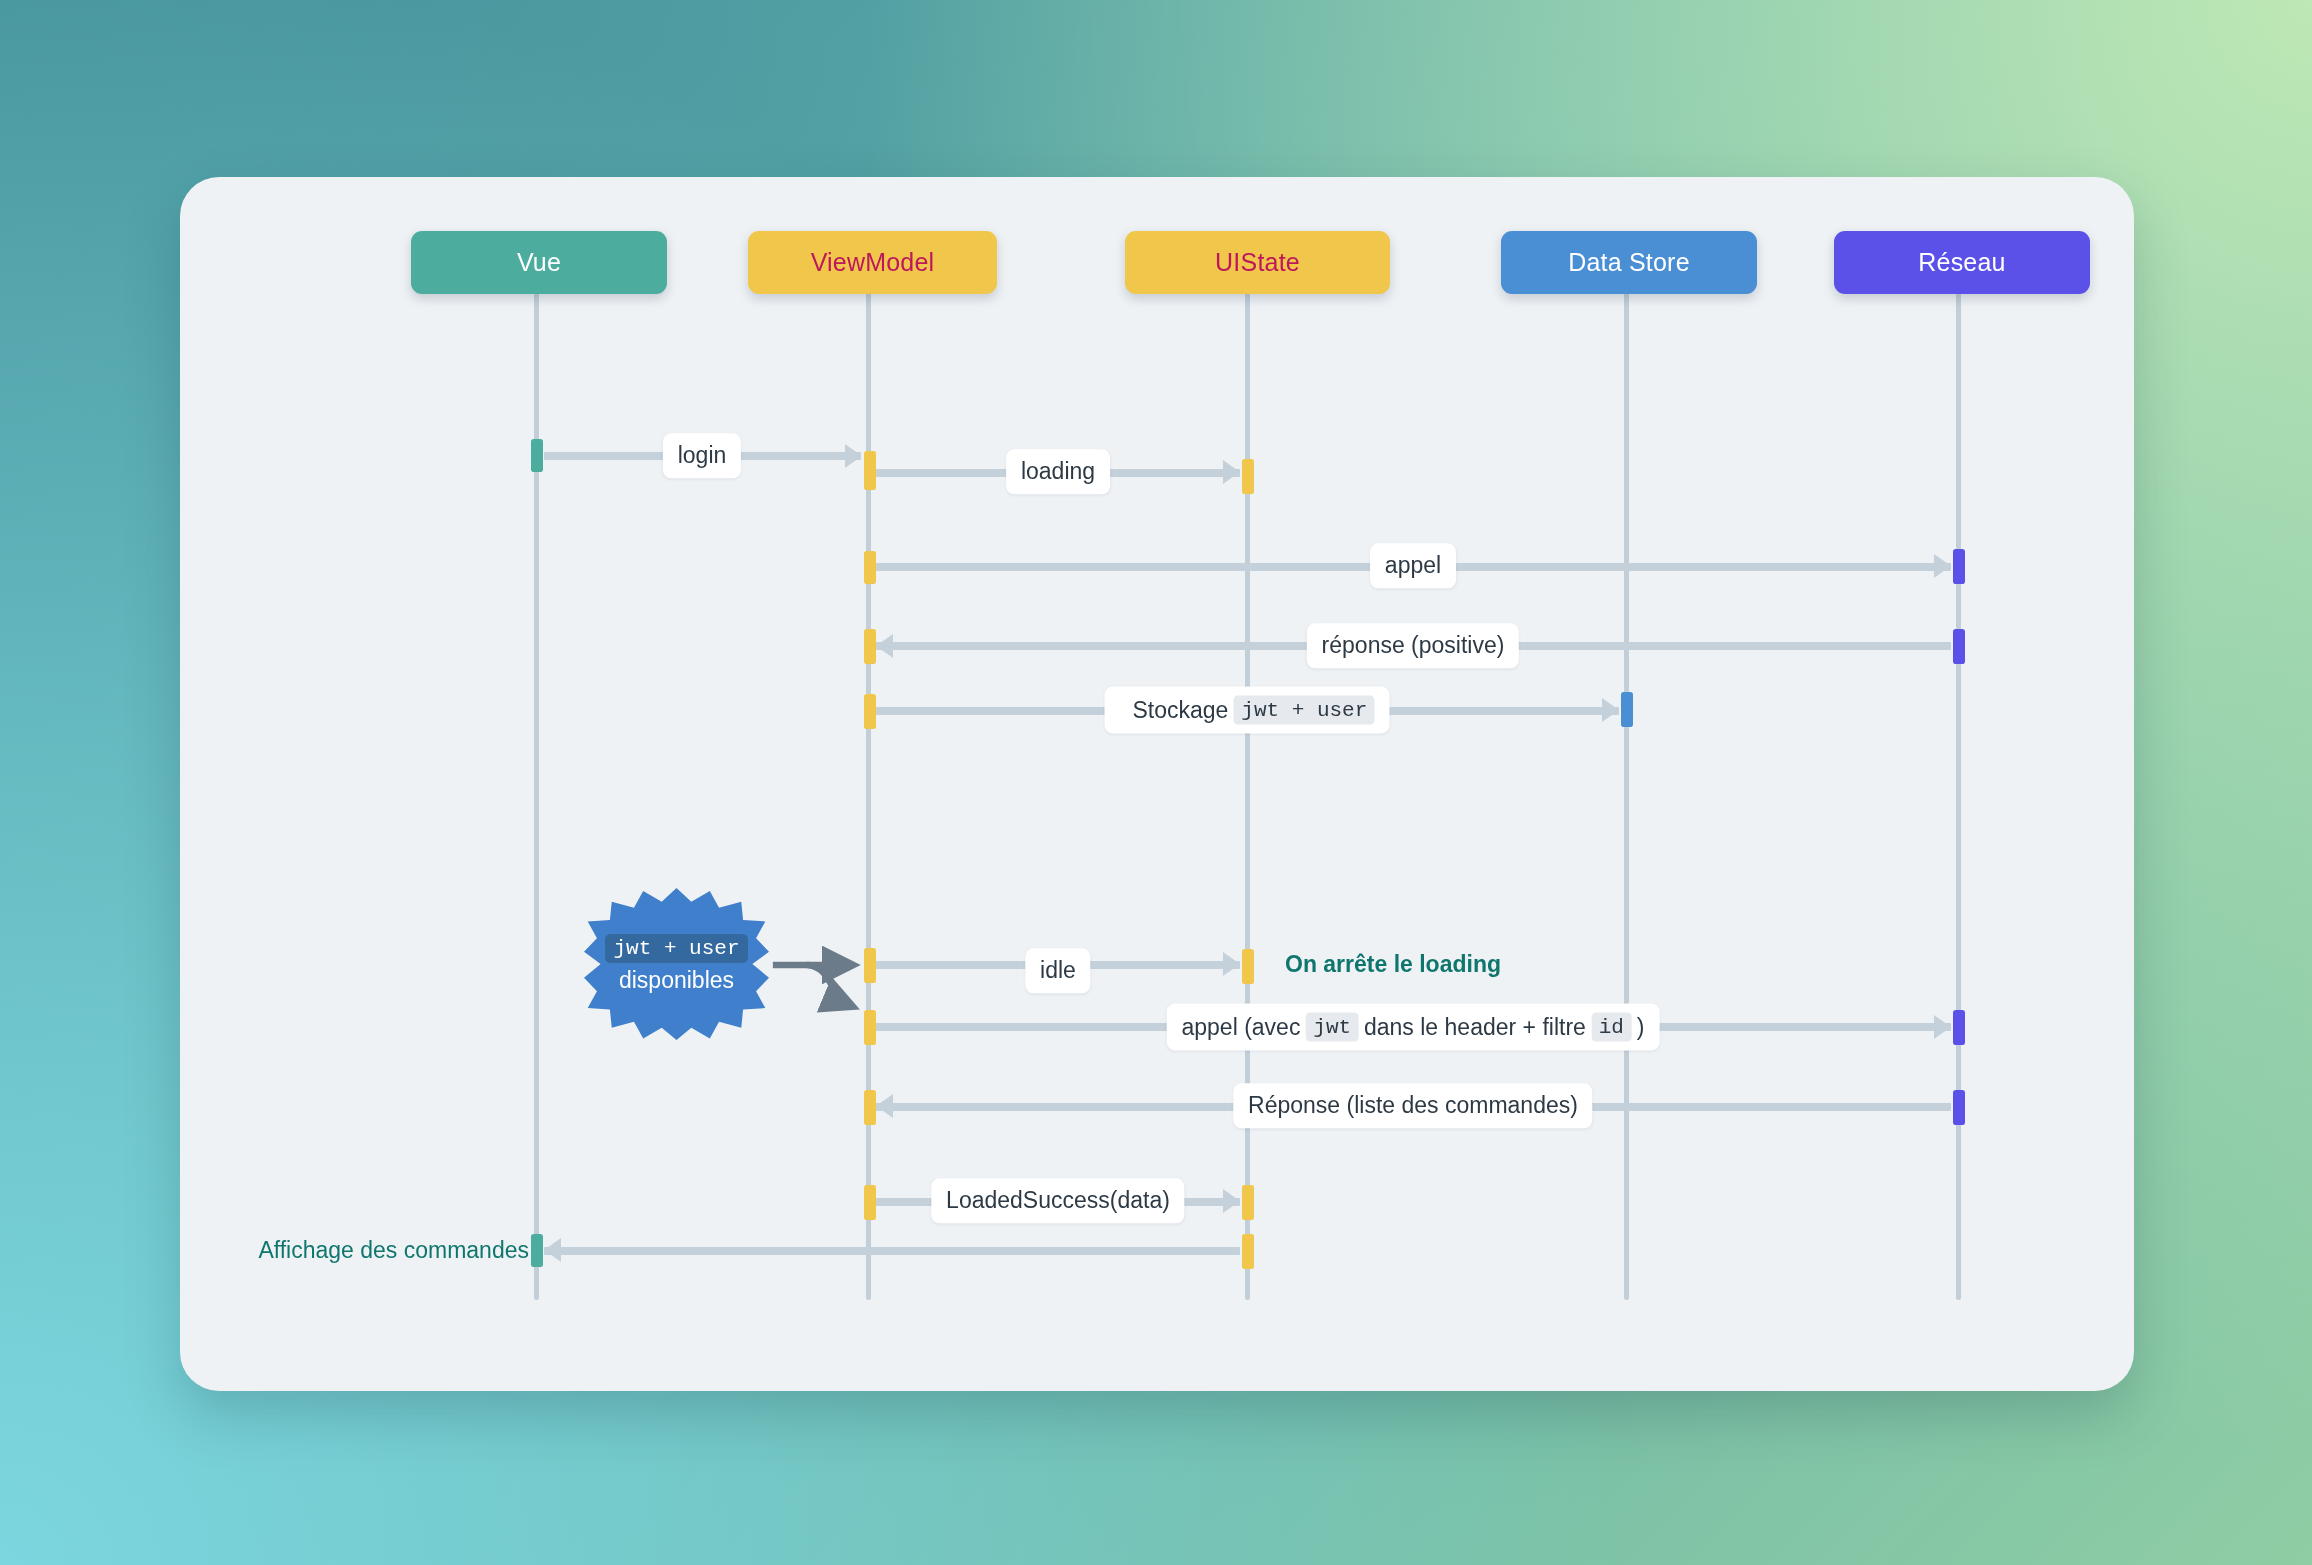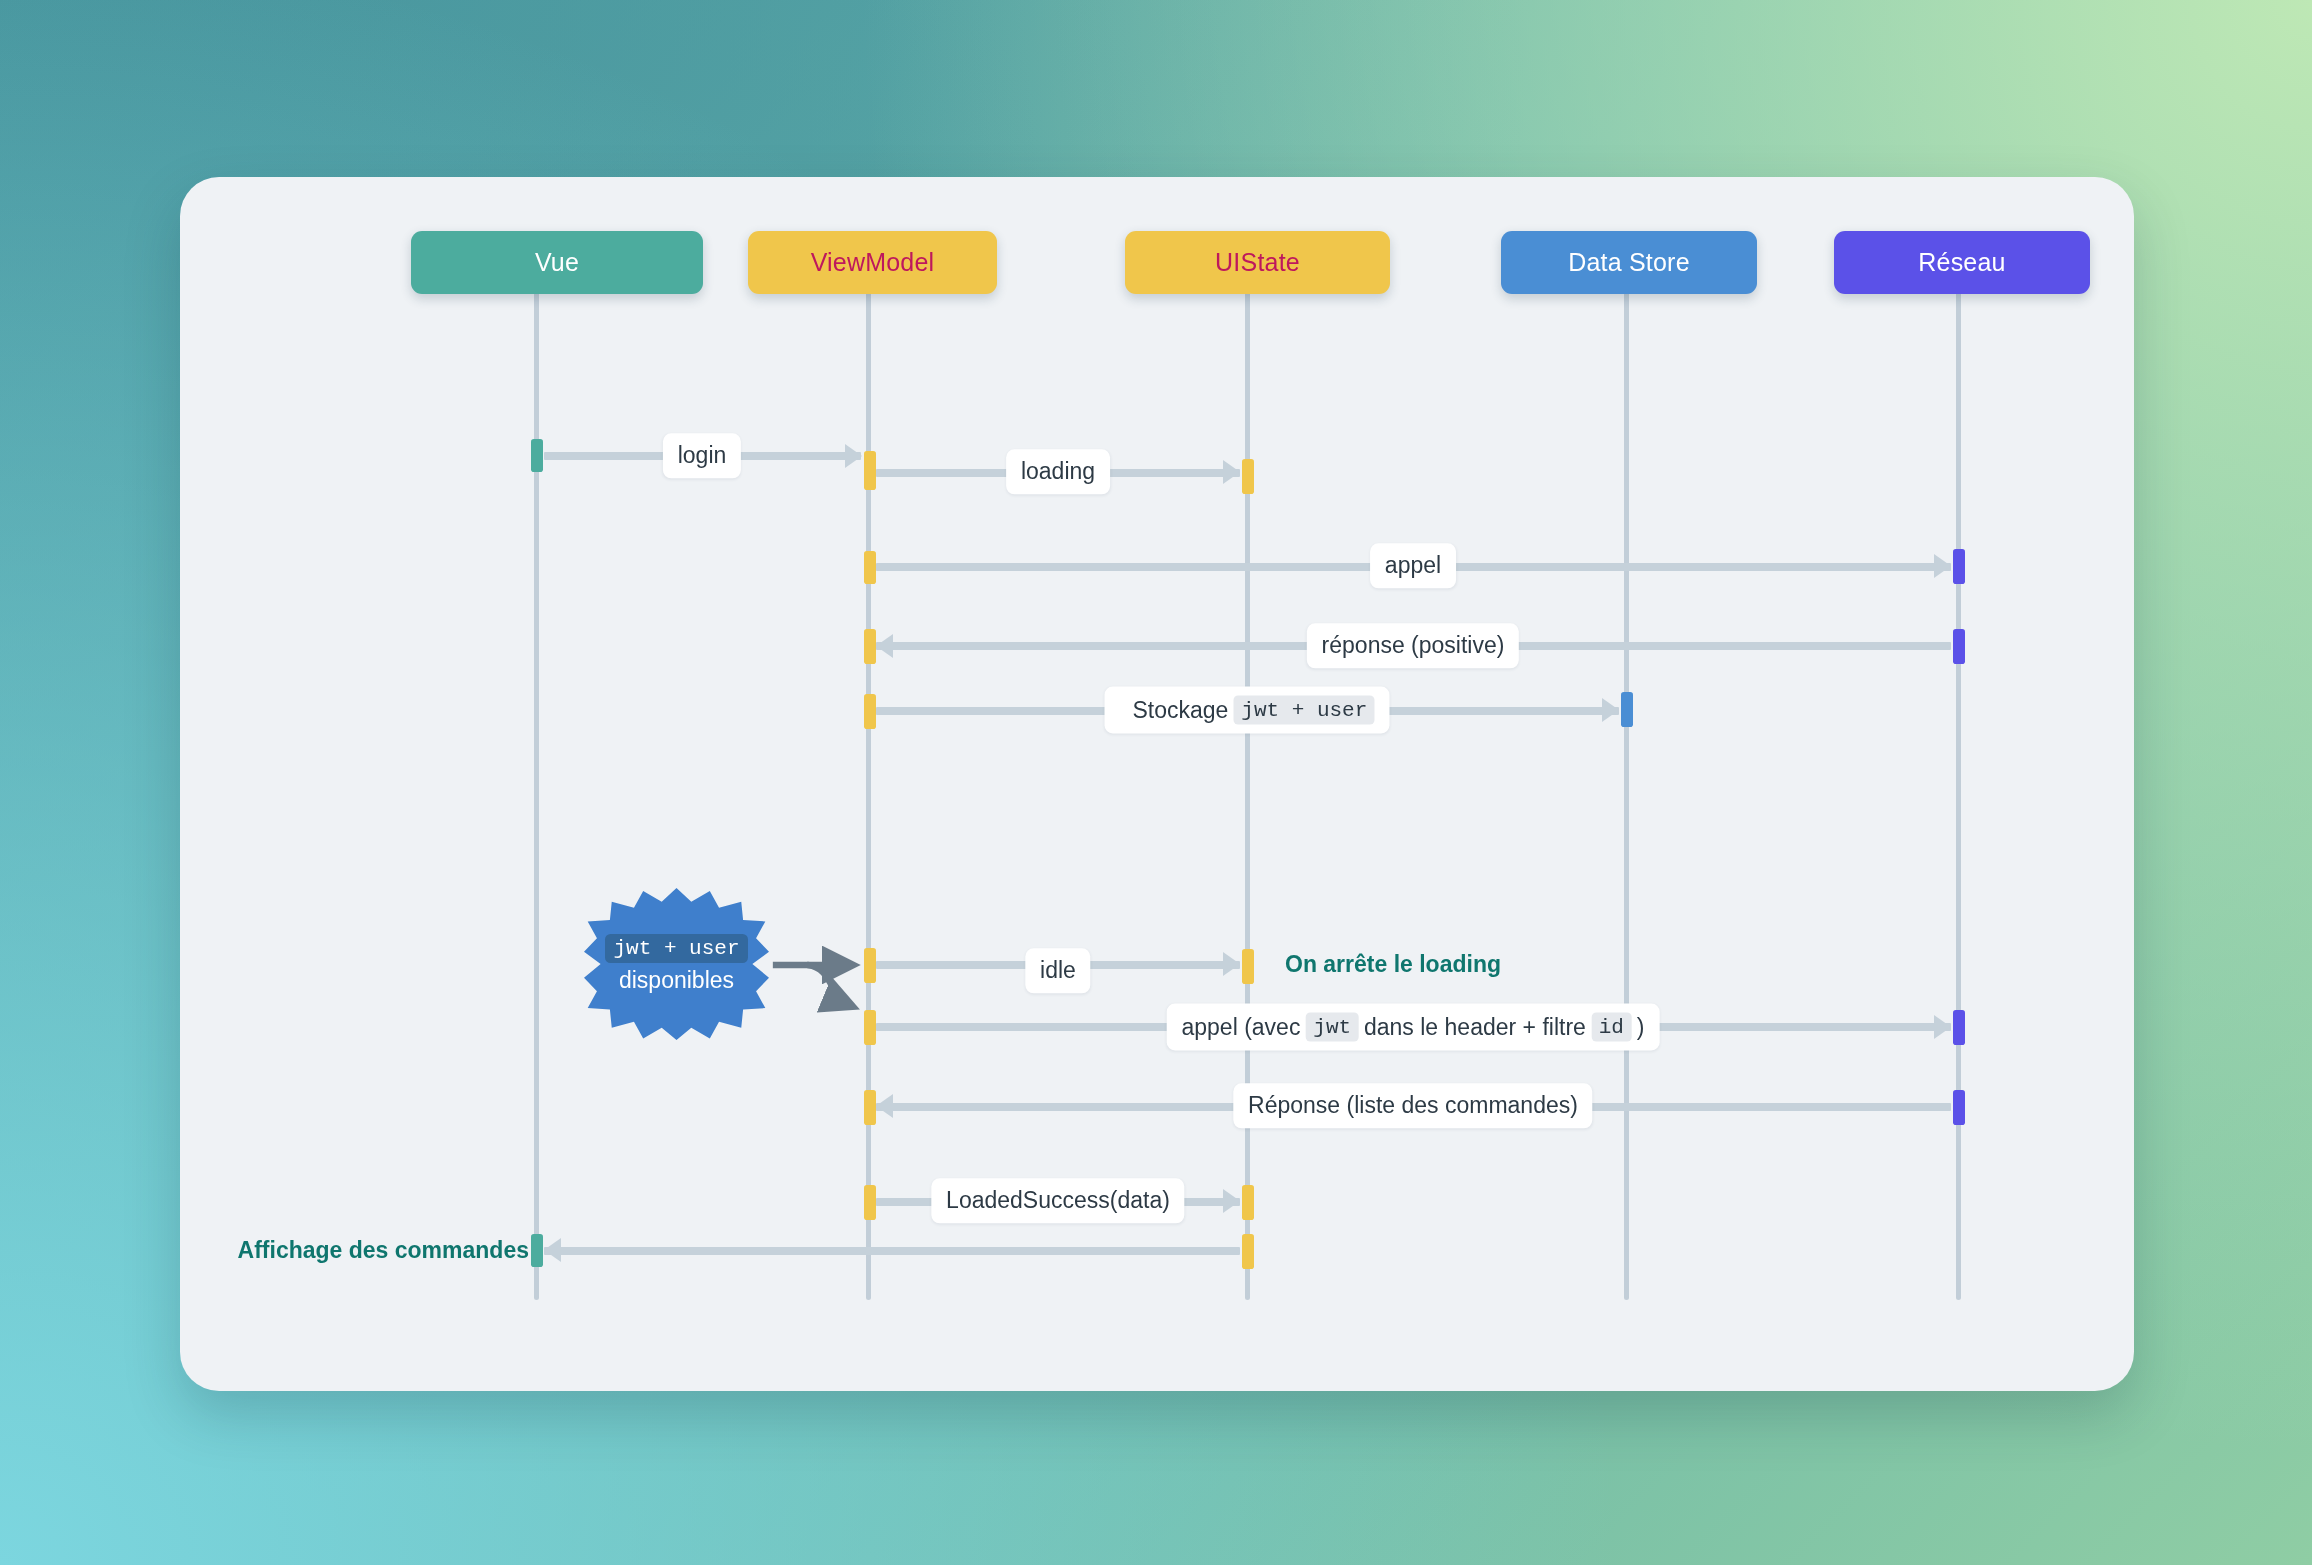--- a/index.html
+++ b/index.html
@@ -102,21 +102,21 @@
   .plain-note {
     position: absolute;
     font-size: 23px;
     font-weight: bold;
     color: #0f766e;
     white-space: nowrap;
     transform: translateY(-50%);
   }
   .plain-note.right-align {
     transform: translate(-100%, -50%);
-    font-weight: bold;
+    font-weight: normal;
   }
 
   
   #burst-wrap {
     position: absolute;
     left: 455px;
     top: 692px;
     width: 146px;
     height: 120px;
   }
@@ -159,21 +159,21 @@
 </style>
 </head>
 <body>
 
 <div id="canvas">
     <div class="lifeline" style="left: 354px; top: 73px; height: 1050px;"></div>
     <div class="lifeline" style="left: 686px; top: 73px; height: 1050px;"></div>
     <div class="lifeline" style="left: 1065px; top: 73px; height: 1050px;"></div>
     <div class="lifeline" style="left: 1444px; top: 73px; height: 1050px;"></div>
     <div class="lifeline" style="left: 1776px; top: 73px; height: 1050px;"></div>
-    <div class="participant" style="left: 231px; top: 54px; width: 292px; background: rgb(76, 172, 158);">
+    <div class="participant" style="left: 231px; top: 54px; width: 256px; background: rgb(76, 172, 158);">
       <span>Vue</span>
     </div>
     <div class="participant dark-text" style="left: 568px; top: 54px; width: 249px; background: rgb(240, 198, 75);">
       <span>ViewModel</span>
     </div>
     <div class="participant dark-text" style="left: 945px; top: 54px; width: 265px; background: rgb(240, 198, 75);">
       <span>UIState</span>
     </div>
     <div class="participant" style="left: 1321px; top: 54px; width: 256px; background: rgb(74, 142, 212);">
       <span>Data Store</span>

